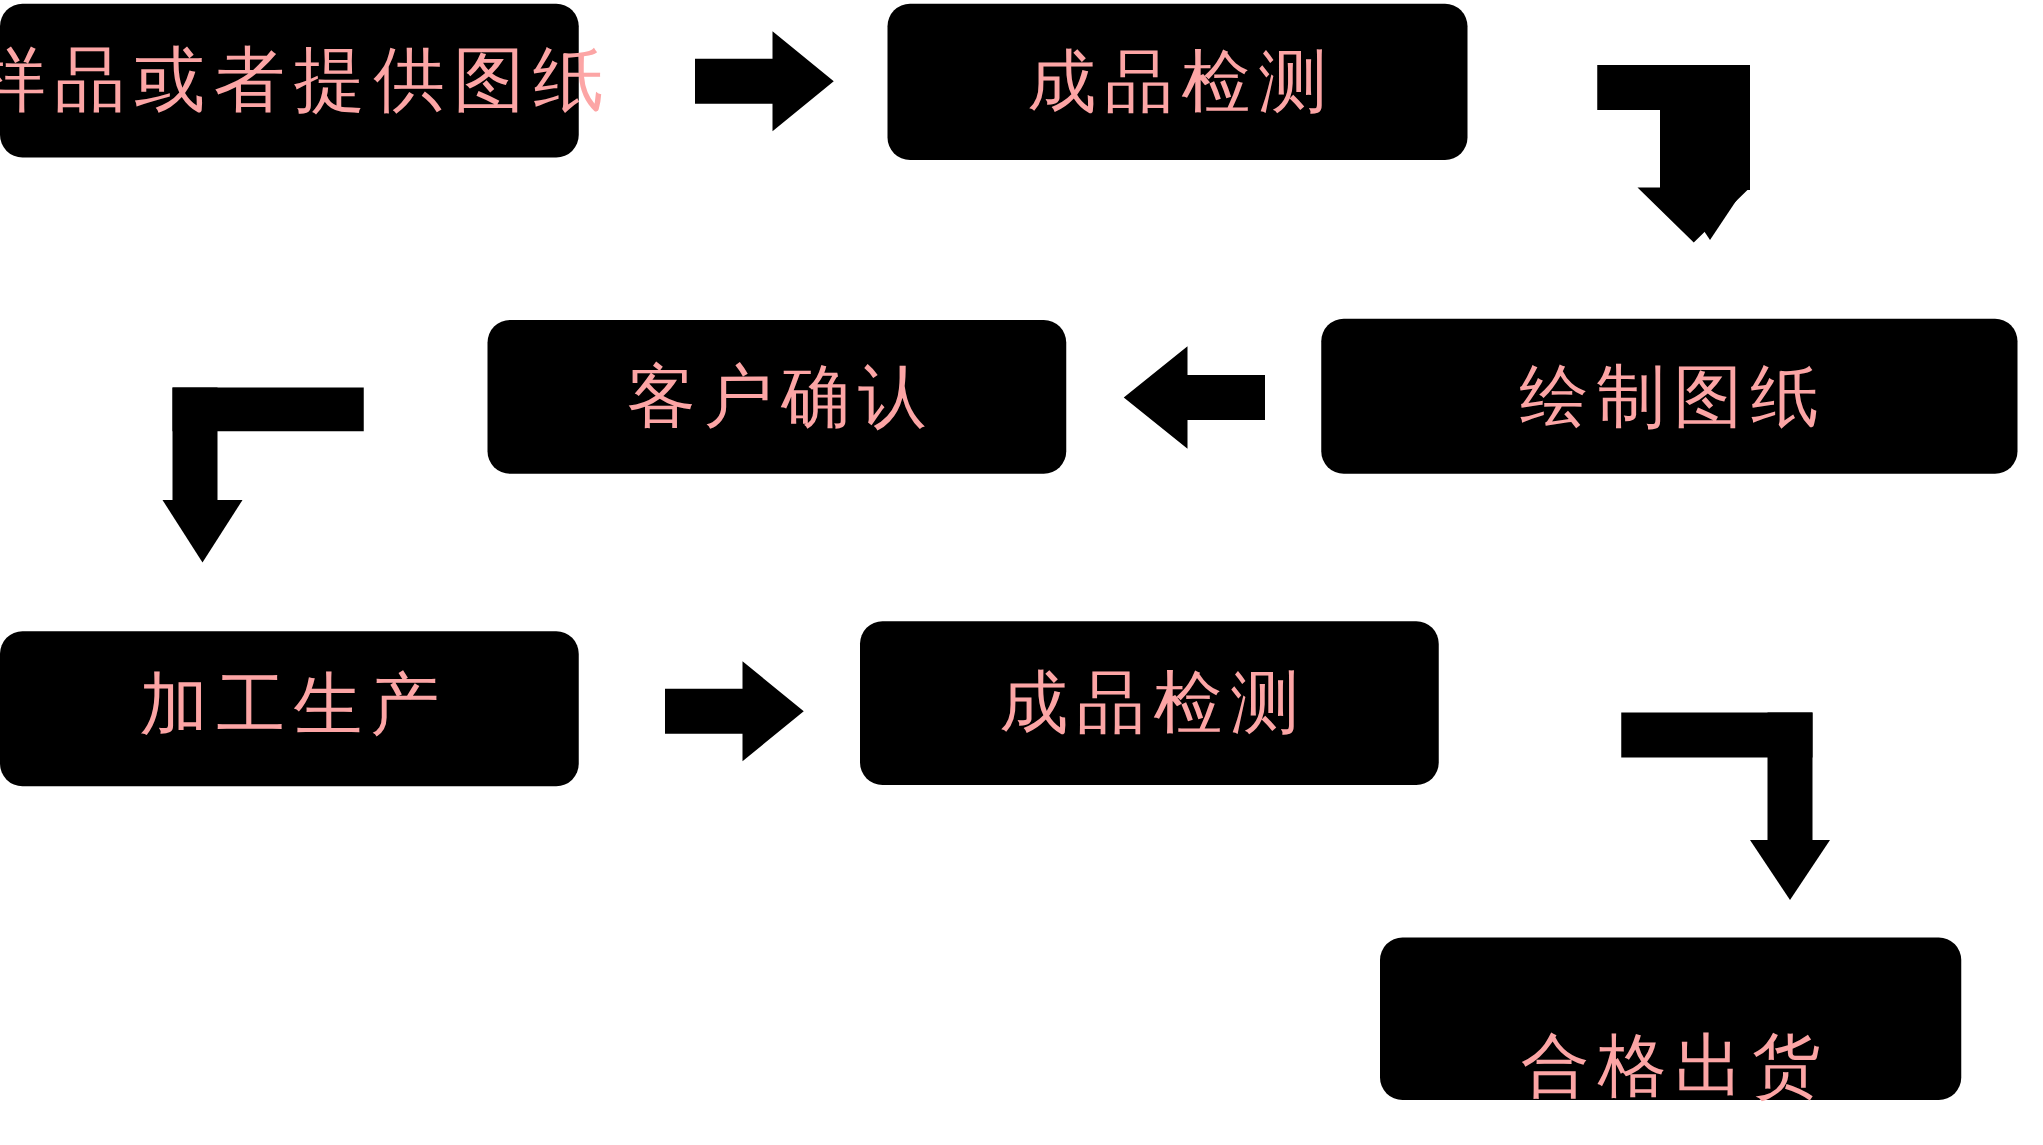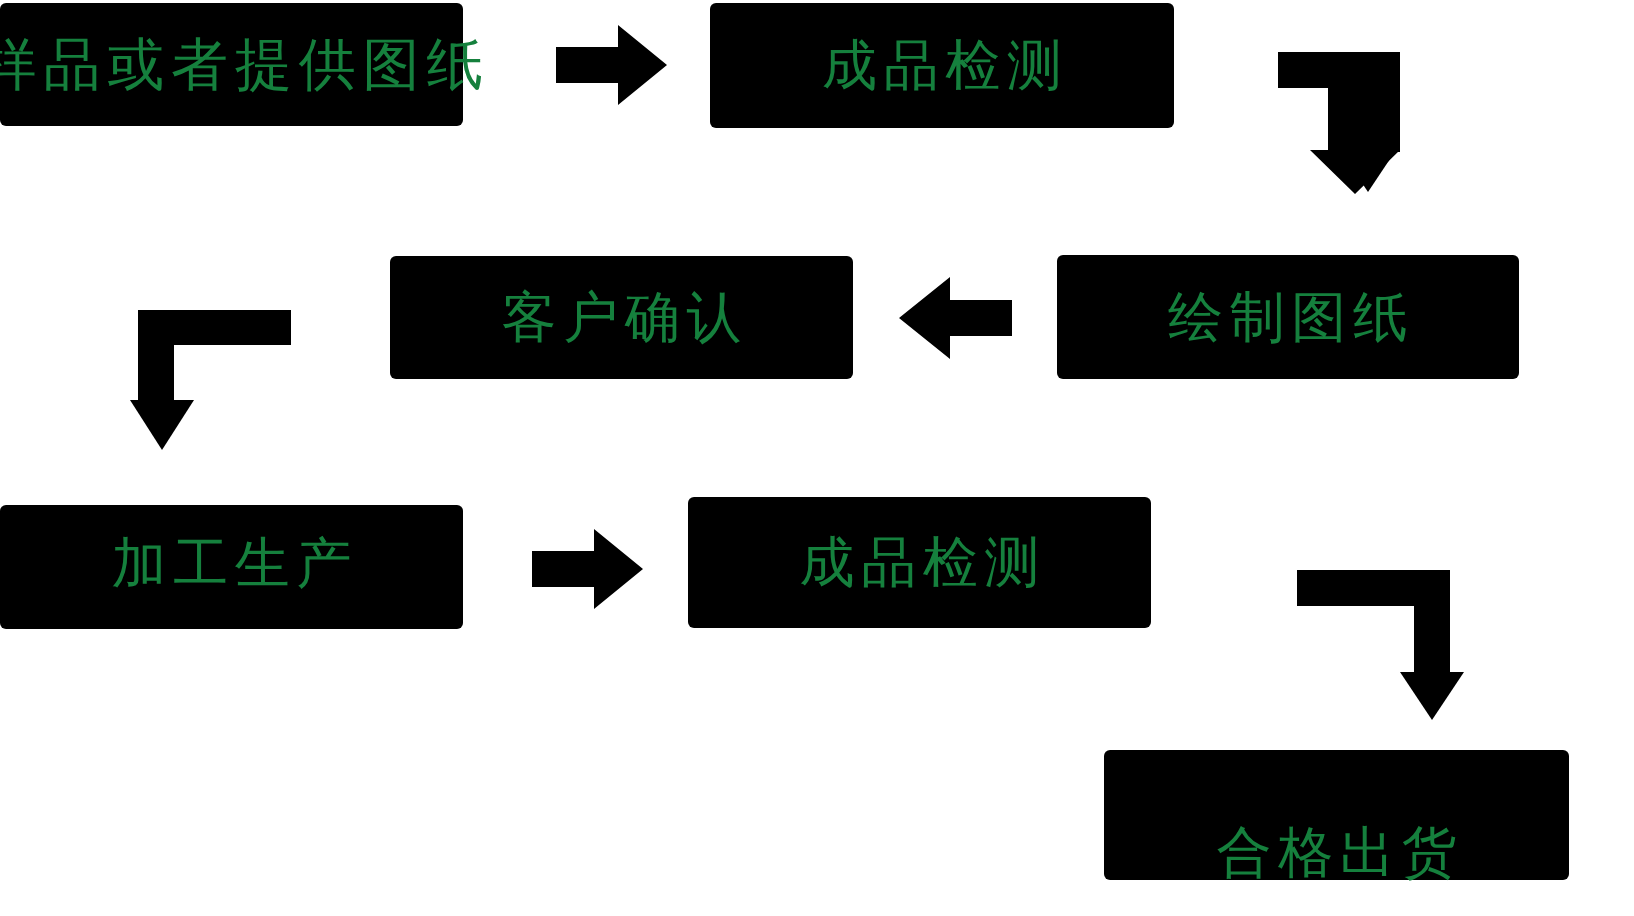--- a/index.html
+++ b/index.html
@@ -14,39 +14,39 @@
   #canvas {
     position: relative;
     width: 1634px;
     height: 916px;
     background: #ffffff;
     overflow: hidden;
   }
   .node {
     position: absolute;
     background: #000000;
-    border-radius: 6px;
-    color: #15803d;
+    border-radius: 18px;
+    color: #fca5a5;
     display: flex;
     align-items: center;
     justify-content: center;
     box-sizing: border-box;
     letter-spacing: 0.12em;
     text-indent: 0.12em;
     line-height: 1;
     white-space: nowrap;
     font-weight: 400;
   }
   .node-label {
     display: block;
   }
   
   #node-sample        { left: 0px;    top: 3px;   width: 463px; height: 123px; font-size: 57px; }
   #node-payment       { left: 710px;  top: 3px;   width: 464px; height: 125px; font-size: 55px; }
-  #node-draw          { left: 1057px; top: 255px; width: 462px; height: 124px; font-size: 55px; }
+  #node-draw          { left: 1057px; top: 255px; width: 557px; height: 124px; font-size: 55px; }
   #node-confirm       { left: 390px;  top: 256px; width: 463px; height: 123px; font-size: 55px; }
   #node-production    { left: 0px;    top: 505px; width: 463px; height: 124px; font-size: 55px; font-family: Liberation Mono, monospace; }
   #node-inspection    { left: 688px;  top: 497px; width: 463px; height: 131px; font-size: 55px; }
   #node-shipment      { left: 1104px; top: 750px; width: 465px; height: 130px; font-size: 55px; align-items: flex-end; }
 
   
   .connector {
     position: absolute;
   }
   .connector svg {

